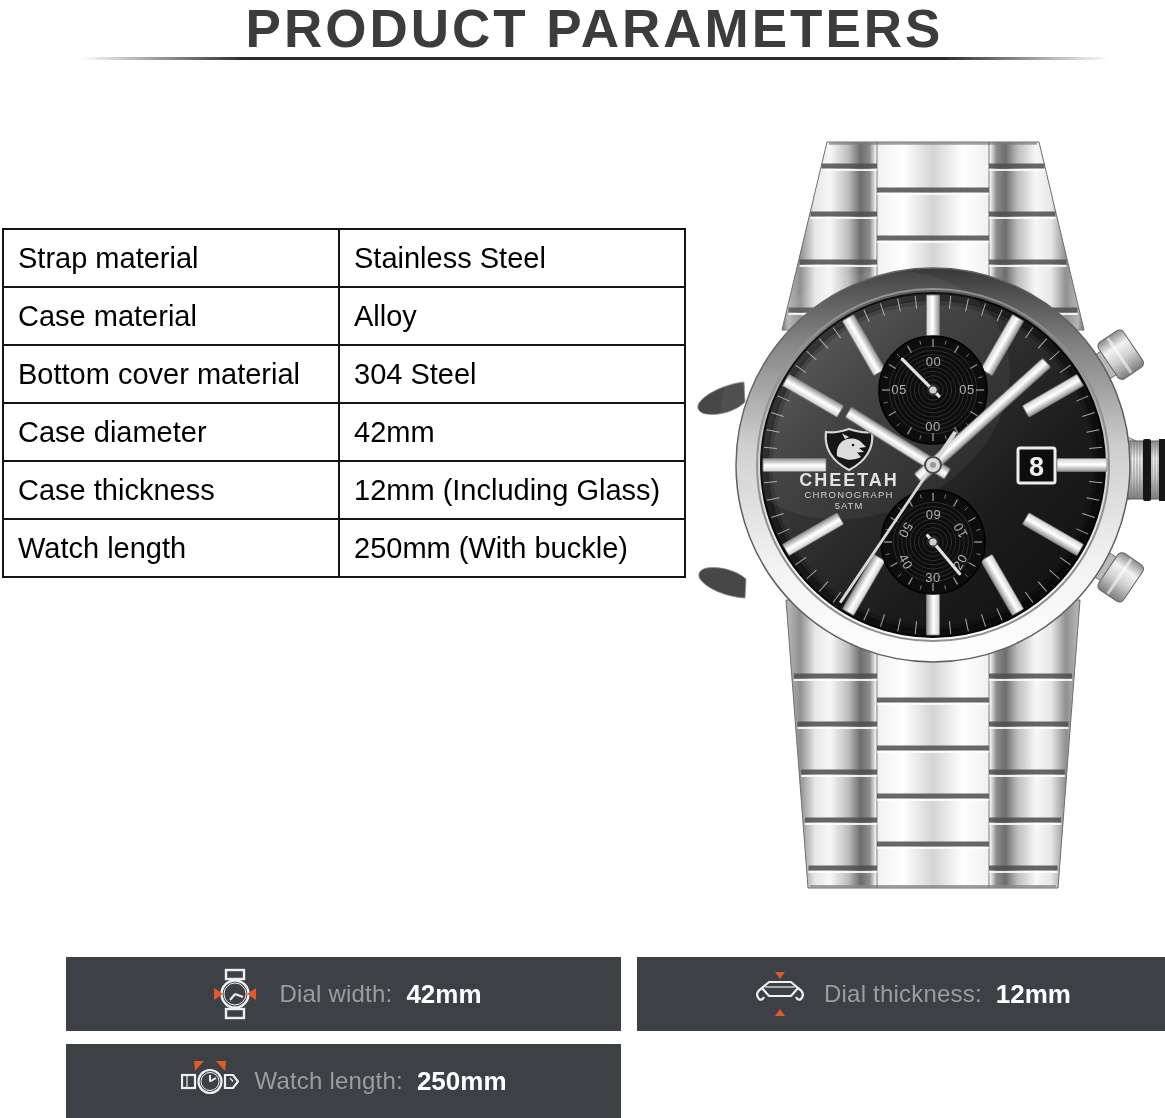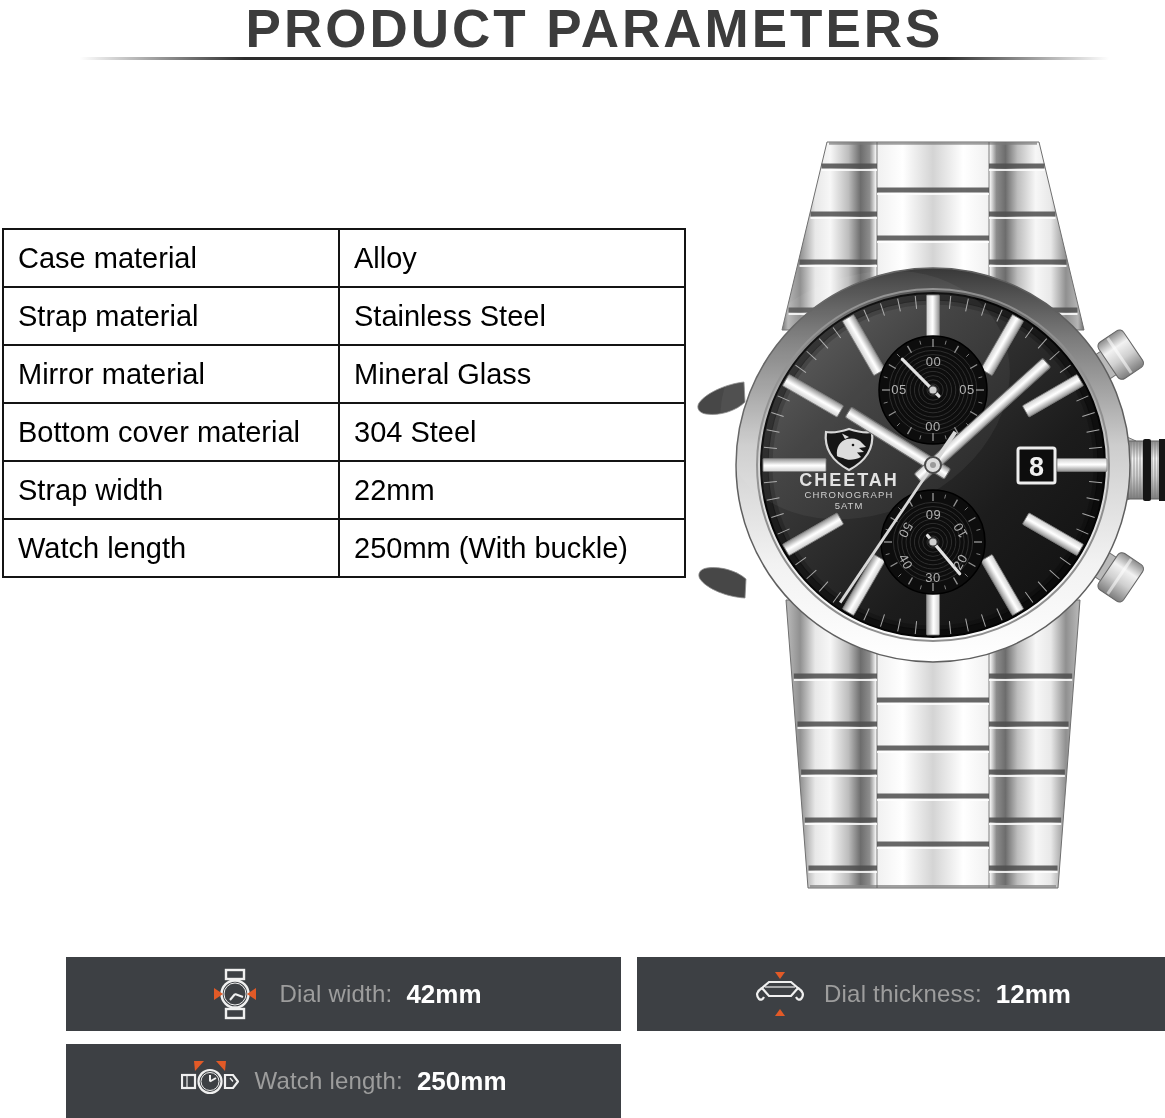--- a/index.html
+++ b/index.html
@@ -40,38 +40,38 @@
 <div class="page">
 
   <div class="hdr">
     <h1>PRODUCT PARAMETERS</h1>
     <div class="hdr-line"></div>
   </div>
 
   <table class="params">
     <tbody>
         <tr>
+          <td class="c1">Strap material</td>
+          <td class="c2">Stainless Steel</td>
+        </tr>
+        <tr>
           <td class="c1">Case material</td>
           <td class="c2">Alloy</td>
         </tr>
         <tr>
-          <td class="c1">Strap material</td>
-          <td class="c2">Stainless Steel</td>
-        </tr>
-        <tr>
-          <td class="c1">Mirror material</td>
-          <td class="c2">Mineral Glass</td>
-        </tr>
-        <tr>
           <td class="c1">Bottom cover material</td>
           <td class="c2">304 Steel</td>
         </tr>
         <tr>
-          <td class="c1">Strap width</td>
-          <td class="c2">22mm</td>
+          <td class="c1">Case diameter</td>
+          <td class="c2">42mm</td>
+        </tr>
+        <tr>
+          <td class="c1">Case thickness</td>
+          <td class="c2">12mm (Including Glass)</td>
         </tr>
         <tr>
           <td class="c1">Watch length</td>
           <td class="c2">250mm (With buckle)</td>
         </tr>
       </tbody>
   </table>
 
   <svg class="watch" viewBox="695 130 470 830" xmlns="http://www.w3.org/2000/svg">
     <defs>

